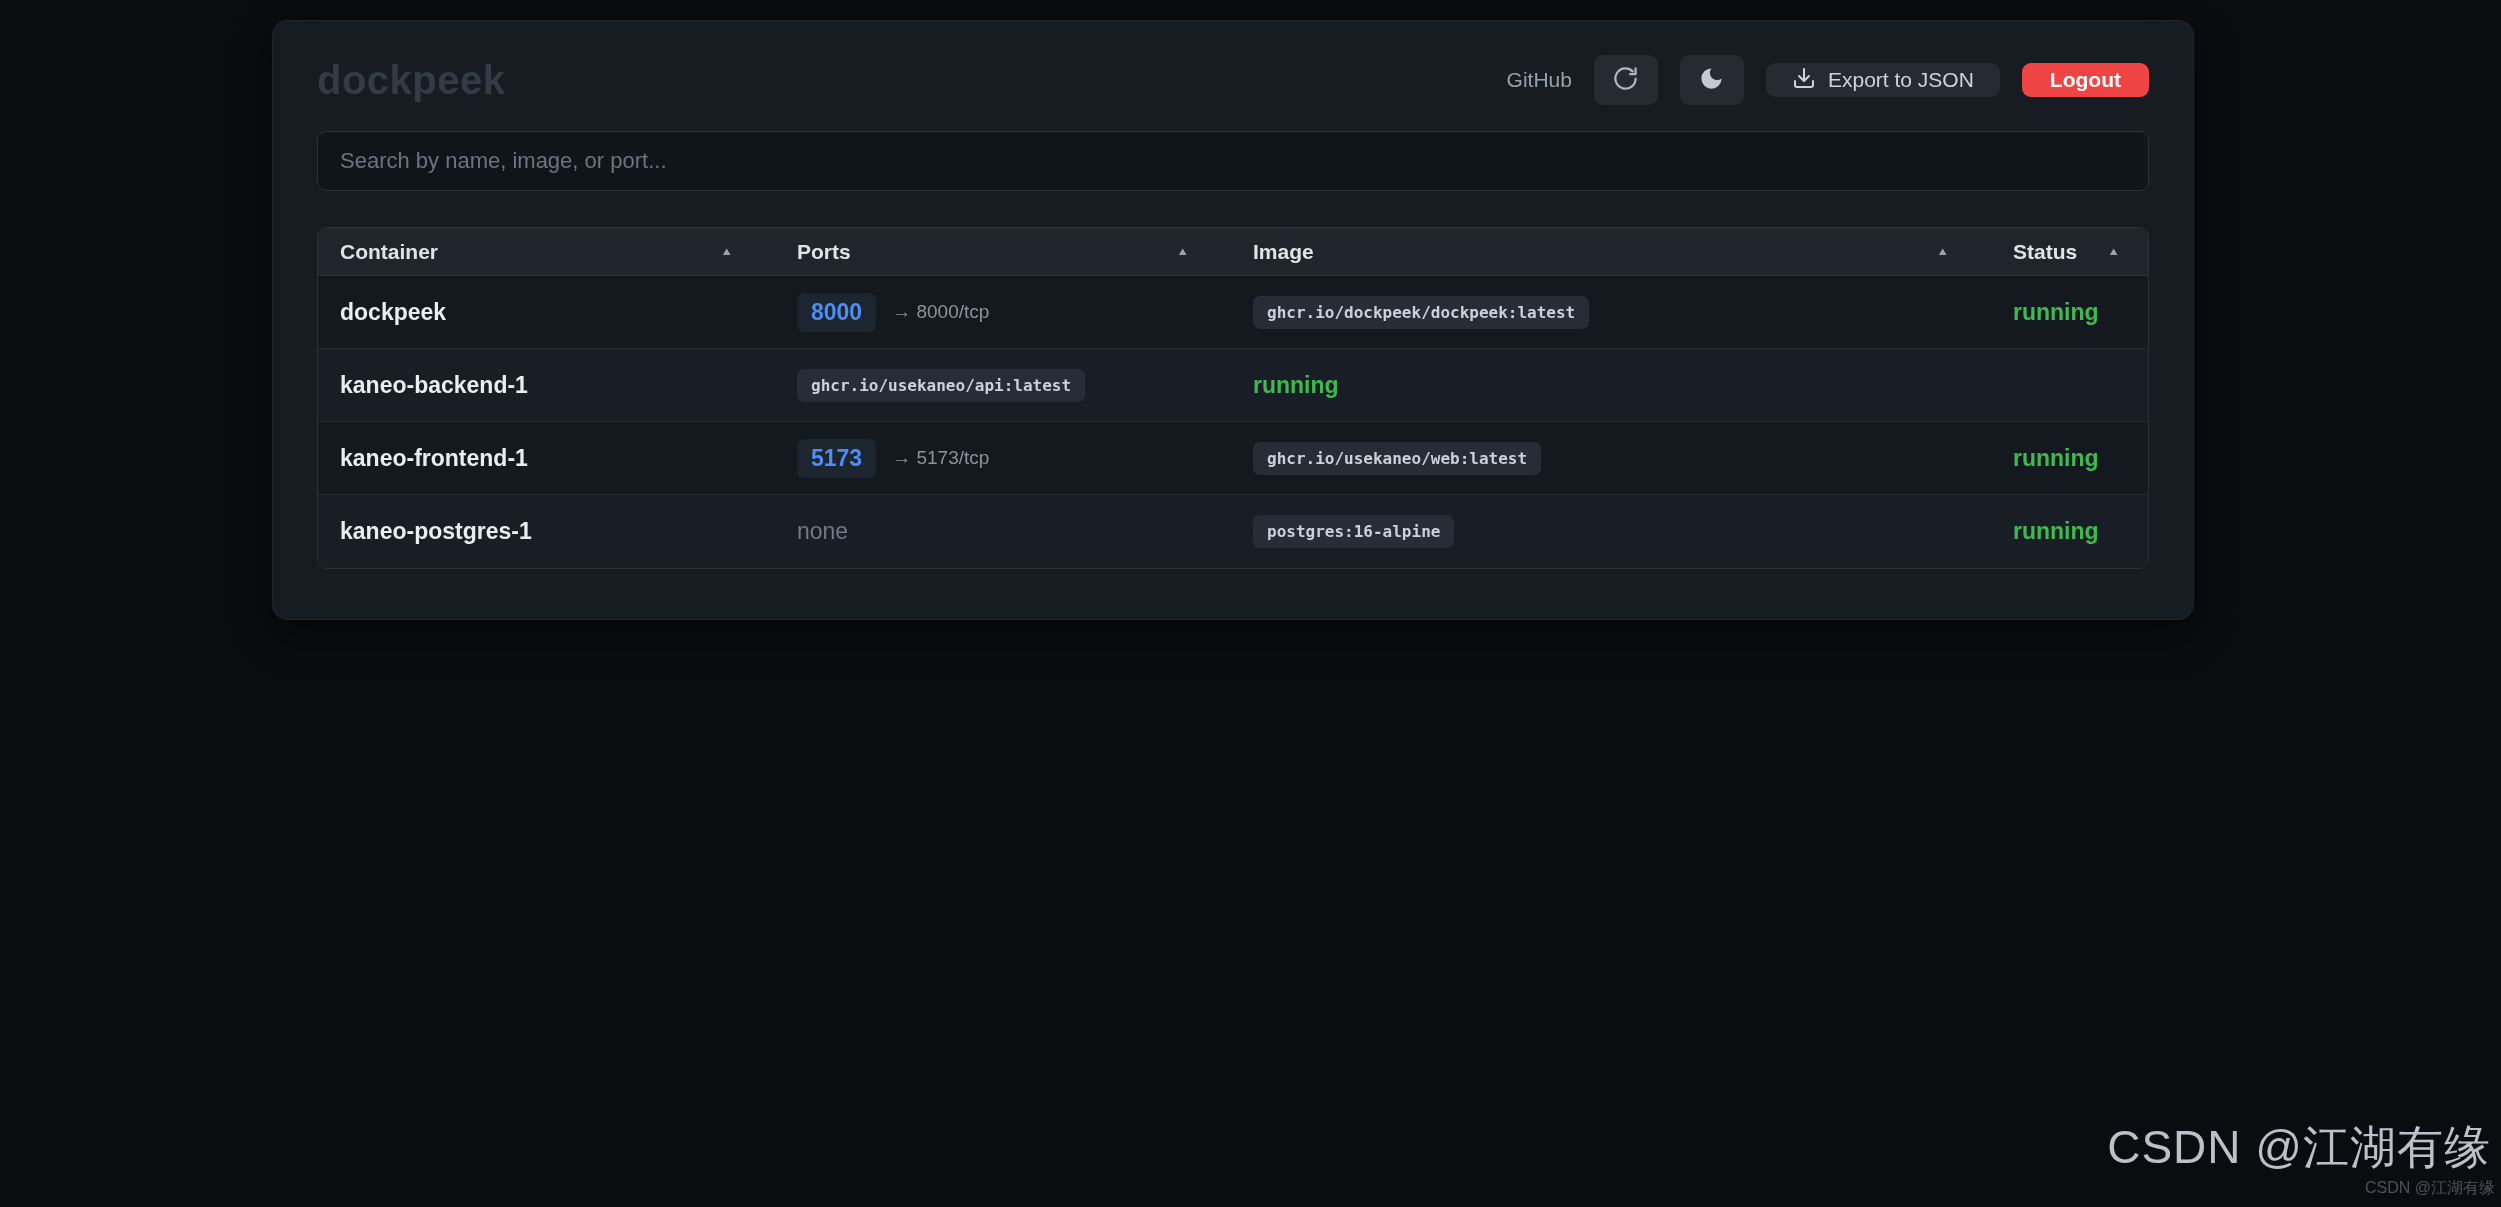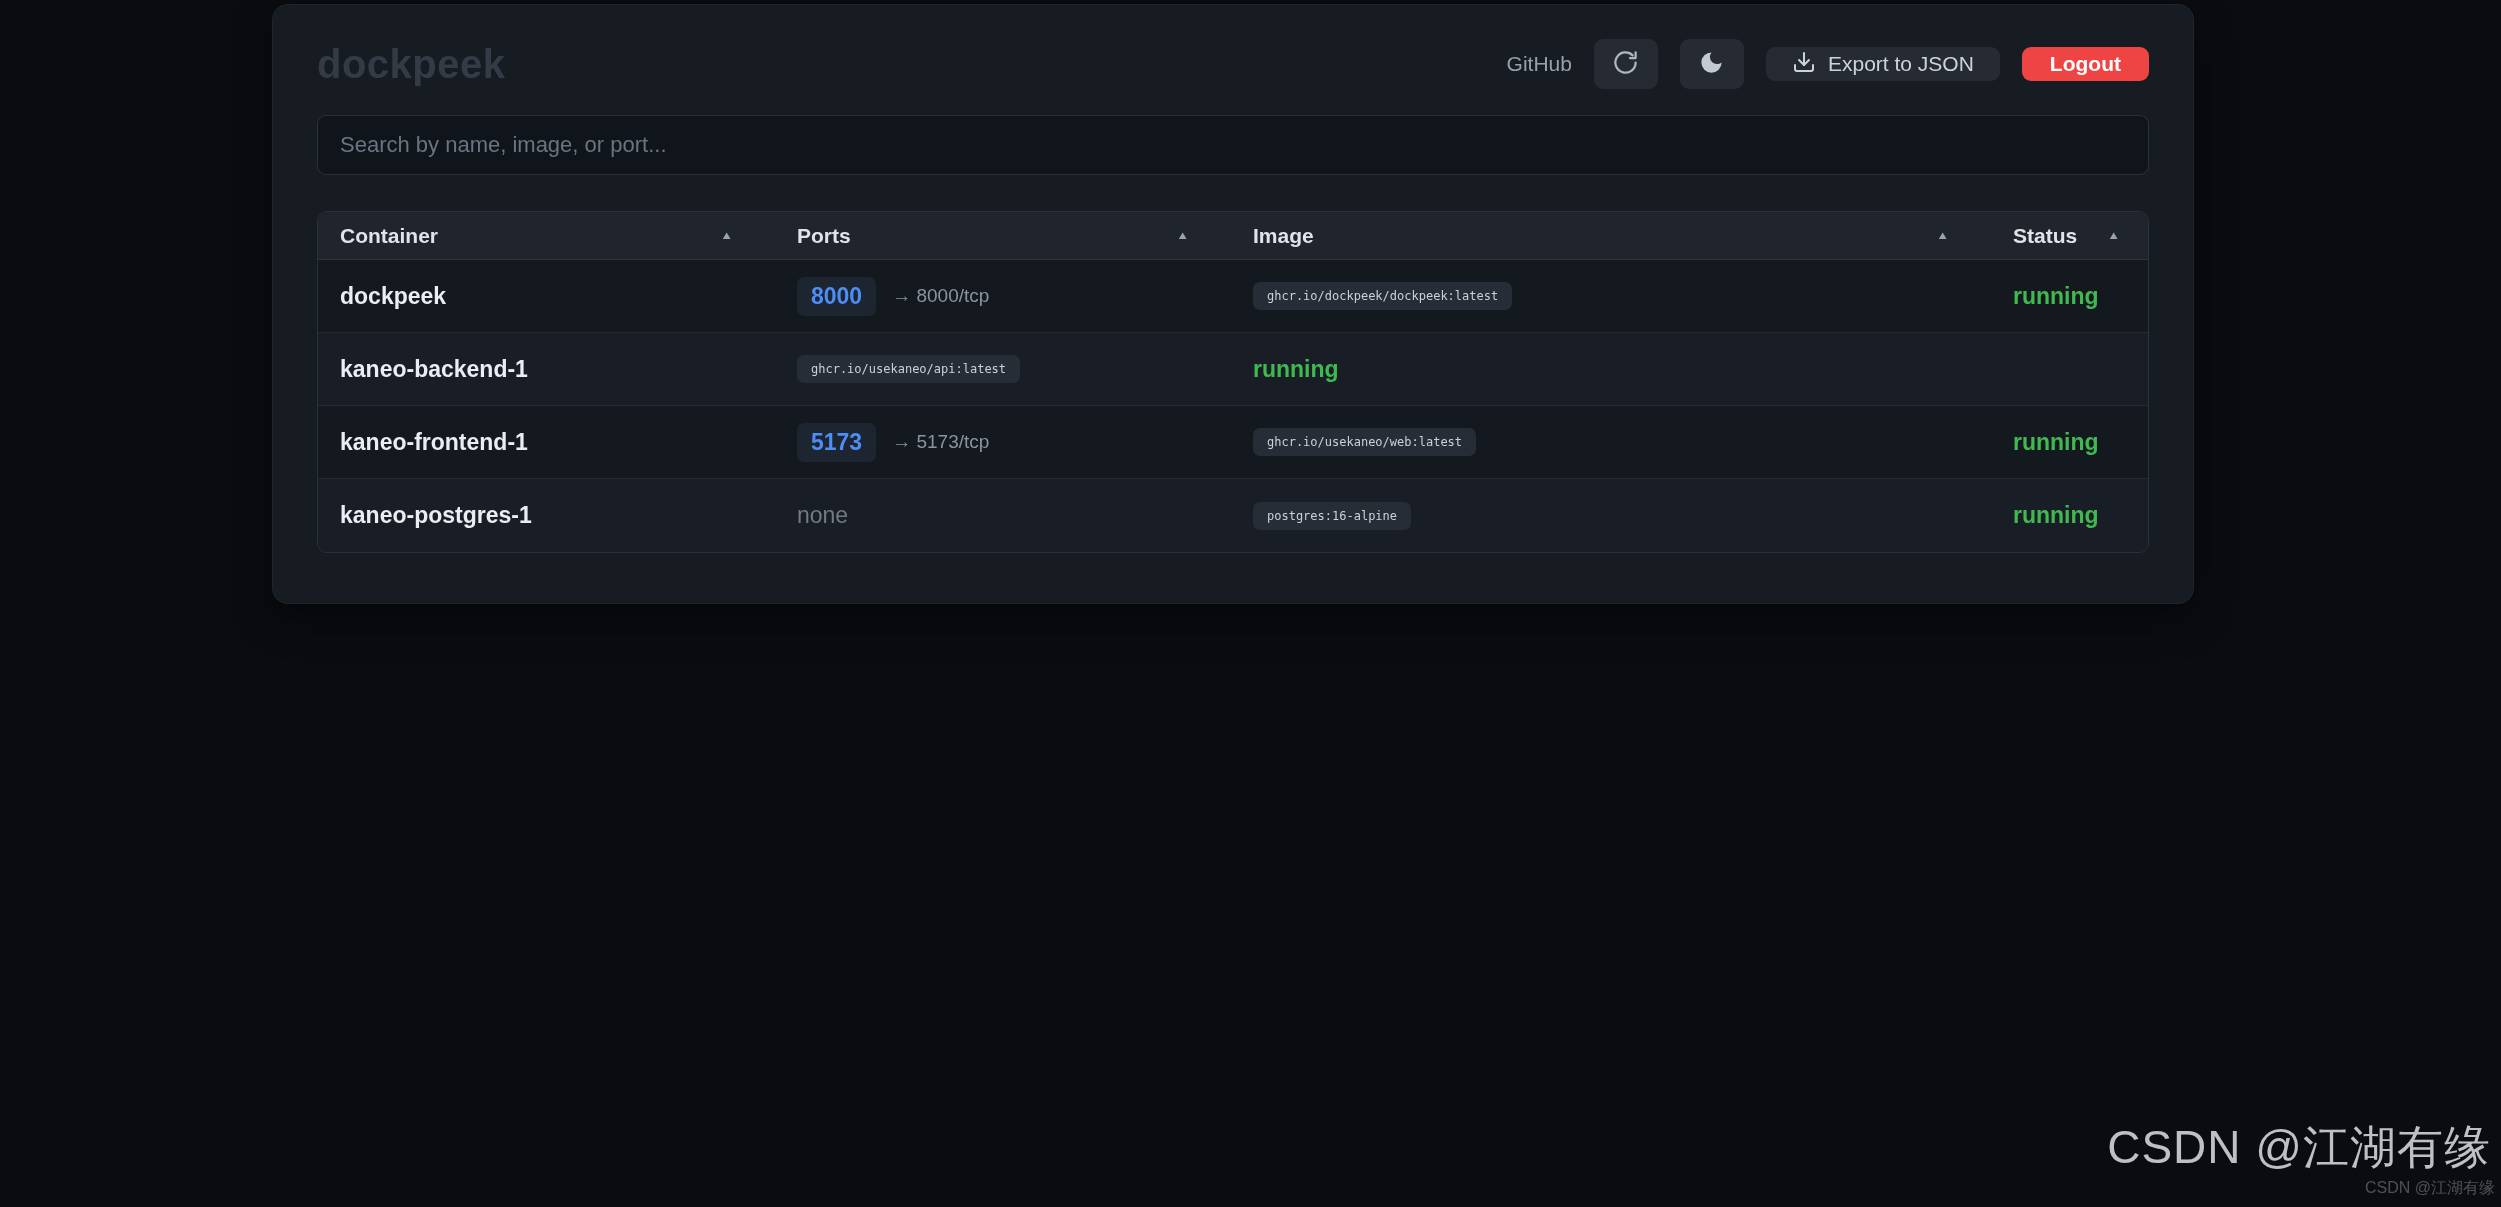--- a/index.html
+++ b/index.html
@@ -8,21 +8,21 @@
     background:#0a0c10;
     font-family:"Liberation Sans", sans-serif;
     position:relative;
     overflow:hidden;
     color:#e6edf3;
   }
 
   
   .card {
     position:absolute;
-    left:272px; top:4px;
+    left:272px; top:20px;
     width:1922px; height:600px;
     background:#171c23;
     border:1px solid rgba(255,255,255,0.04);
     border-radius:16px;
     box-shadow:0 14px 40px rgba(0,0,0,0.45);
     padding:0 44px;
   }
 
   
   .card-header {
@@ -132,24 +132,25 @@
     font-weight:normal;
     padding-left:0;
     cursor:default;
   }
   .port-map { font-size:19px; color:#8b949e; margin-left:16px; }
 
   .image-chip {
     background:#272d36;
     color:#c9d1d9;
     font-family:"DejaVu Sans Mono", monospace;
-    font-size:12px;
+    font-size:16px;
     padding:7px 14px;
     border-radius:7px;
     white-space:nowrap;
+    font-weight:bold;
   }
 
   .status-text { font-size:23px; font-weight:bold; color:#3fb950; }
 
   
   .watermark {
     position:absolute;
     right:10px; bottom:28px;
     font-size:46px;
     color:rgba(214,219,224,0.88);

